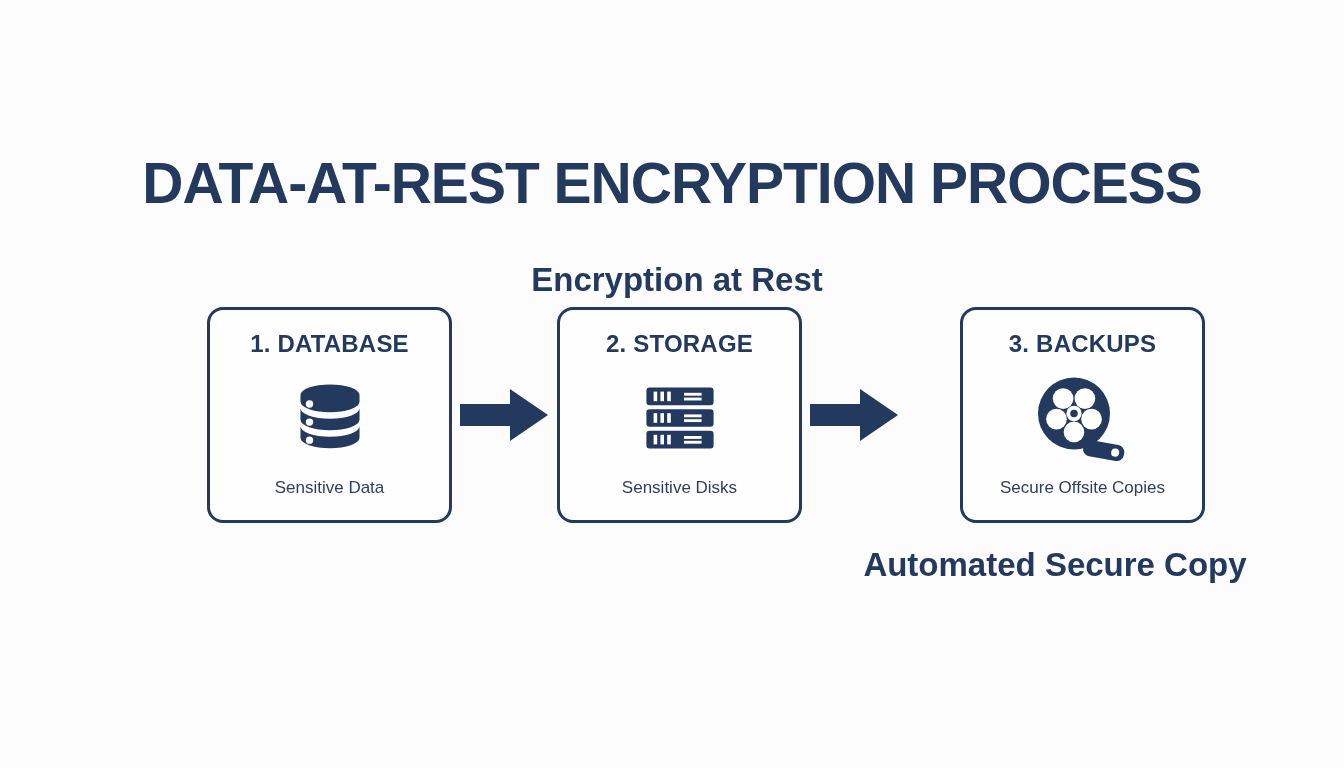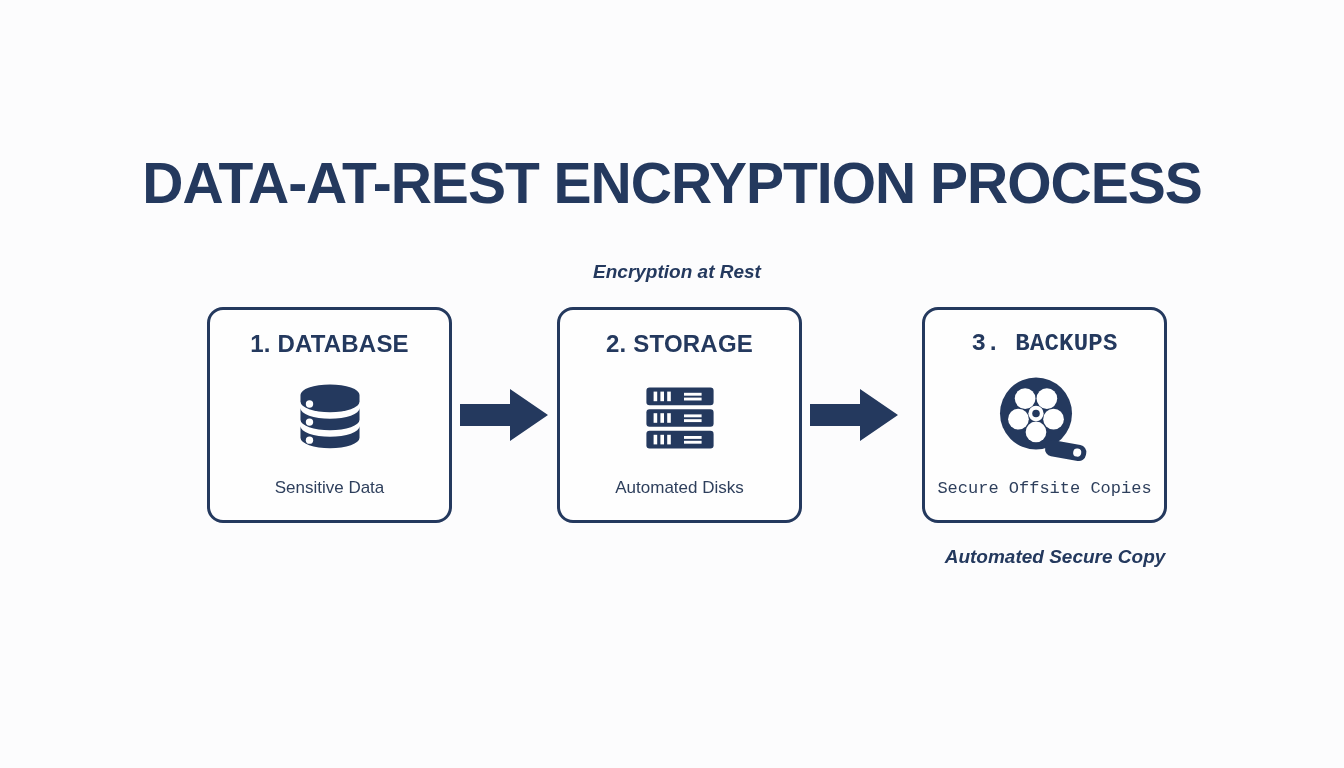--- a/index.html
+++ b/index.html
@@ -26,46 +26,45 @@
     font-weight:700;
     letter-spacing:-1px;
     color:var(--navy);
     white-space:nowrap;
     margin-top:16px;
   }
 
   .flow-label{
     position:absolute;
     transform:translateX(-50%);
-    font-size:19px;
+    font-size:33px;
     font-weight:700;
     color:var(--navy);
     white-space:nowrap;
-    font-style:italic;
   }
   .label-top{left:677px;top:261px;}
   .label-bottom{left:1031px;top:546px;margin-left:24px;}
 
   .step-box{
     position:absolute;
     top:307px;
     width:245px;
     height:216px;
     background:var(--box-bg);
     border:3px solid var(--navy);
     border-radius:16px;
     display:flex;
     flex-direction:column;
     align-items:center;
     justify-content:flex-end;
     padding:20px 8px 22px 8px;
   }
   .box-1{left:207px;}
   .box-2{left:557px;}
-  .box-3{left:922px;font-family:Liberation Mono, monospace;}
+  .box-3{left:960px;}
 
   .step-heading{
     font-size:24px;
     font-weight:700;
     letter-spacing:0.2px;
     color:var(--navy);
     white-space:nowrap;
   }
   .step-caption{
     font-size:17px;
@@ -137,21 +136,21 @@
         <rect x="55" y="45.5" width="22" height="3.6" fill="#ffffff"></rect>
         <rect x="55" y="51.5" width="22" height="3.6" fill="#ffffff"></rect>
 
         <rect x="17" y="71" width="4.5" height="12" fill="#ffffff"></rect>
         <rect x="25.5" y="71" width="4.5" height="12" fill="#ffffff"></rect>
         <rect x="34" y="71" width="4.5" height="12" fill="#ffffff"></rect>
         <rect x="55" y="72.5" width="22" height="3.6" fill="#ffffff"></rect>
         <rect x="55" y="78.5" width="22" height="3.6" fill="#ffffff"></rect>
       </svg>
     </div>
-    <div class="step-caption">Automated Disks</div>
+    <div class="step-caption">Sensitive Disks</div>
   </div>
 
   <div class="arrow arrow-2">
     <svg viewBox="0 0 88 62" aria-hidden="true">
       <path class="icon-fill" d="M0 20 H50 V5 L88 31 L50 57 V42 H0 Z"></path>
     </svg>
   </div>
 
   <div class="step-box box-3">
     <div class="step-heading">3. BACKUPS</div>

